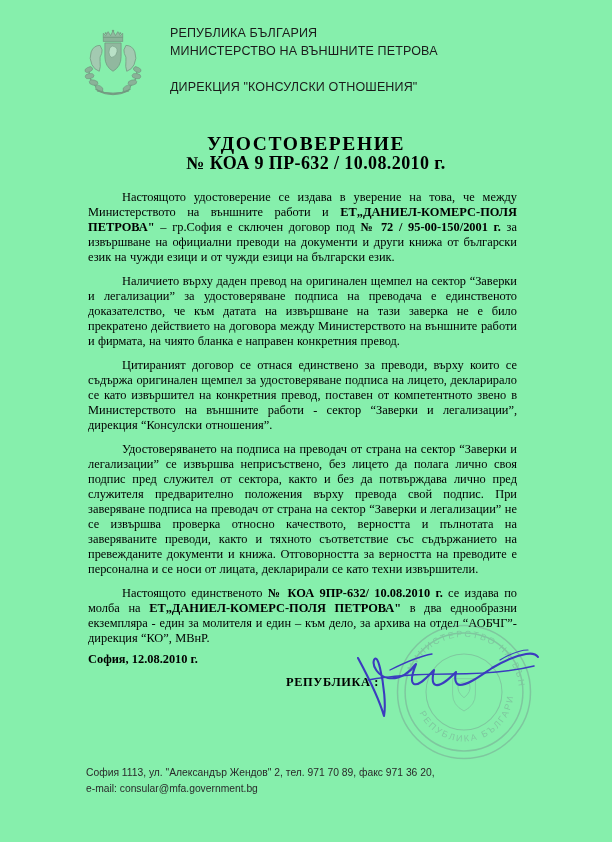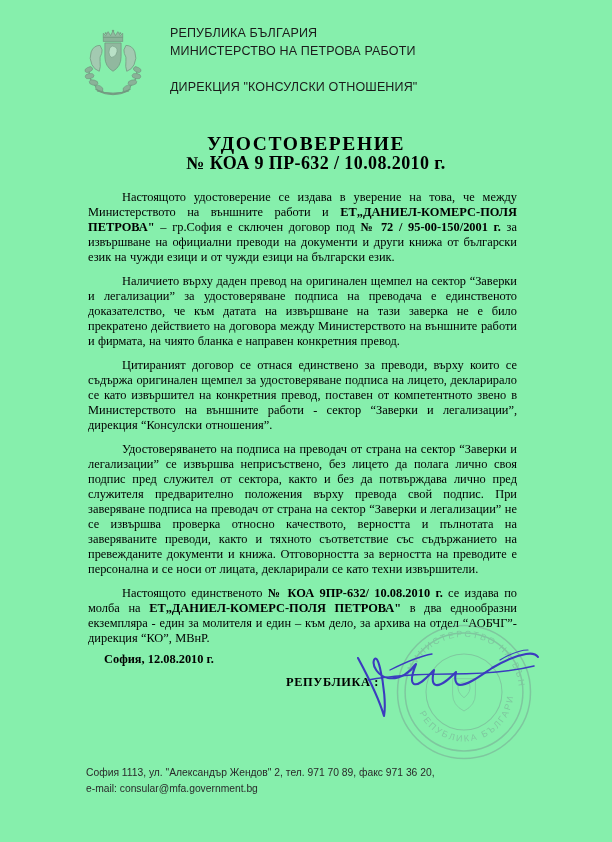--- a/index.html
+++ b/index.html
@@ -101,21 +101,21 @@
   
   .sig-area {
     position: absolute;
     left: 88px;
     top: 648px;
     width: 437px;
     height: 90px;
   }
   .city-date {
     position: absolute;
-    left: 16px;
+    left: 0;
     top: 4px;
     font-size: 12.4px;
     font-weight: bold;
     white-space: nowrap;
   }
   .director-label {
     position: absolute;
     left: 198px;
     top: 27px;
     font-size: 12.4px;
@@ -201,21 +201,21 @@
           <ellipse cx="67" cy="77" rx="5" ry="3" transform="rotate(-30 67 77)" fill="#8d8d8d" stroke="#606060" stroke-width="0.7"></ellipse>
 
           <path d="M30 80 q20 10 40 0 q-20 6 -40 0 z" fill="#9d9d9d" stroke="#636363"></path>
           <path d="M28 78 q22 12 44 0" stroke="#636363" stroke-width="1.2"></path>
         </g>
       </svg>
     </div>
 
     <div class="letterhead-text">
       <div class="lh-line">РЕПУБЛИКА БЪЛГАРИЯ</div>
-      <div class="lh-line">МИНИСТЕРСТВО НА ПЕТРОВА РАБОТИ</div>
+      <div class="lh-line">МИНИСТЕРСТВО НА ВЪНШНИТЕ ПЕТРОВА</div>
       <div class="lh-dir">ДИРЕКЦИЯ "КОНСУЛСКИ ОТНОШЕНИЯ"</div>
     </div>
   </div>
 
   <div class="doc-title">УДОСТОВЕРЕНИЕ</div>
   <div class="doc-number">№ КОА  9 ПР-632 / 10.08.2010 г.</div>
 
   <div class="body-block">
 
     <p class="para"><span>Настоящото удостоверение се издава в уверение на това, че между Министерството на външните работи и </span><span class="b">ЕТ„ДАНИЕЛ-КОМЕРС-ПОЛЯ ПЕТРОВА"</span><span> – гр.София е сключен договор под  </span><span class="b">№ 72 / 95-00-150/2001 г.</span><span> за извършване на официални преводи на документи и други книжа от български език на чужди езици и от чужди езици на български език.</span></p>

